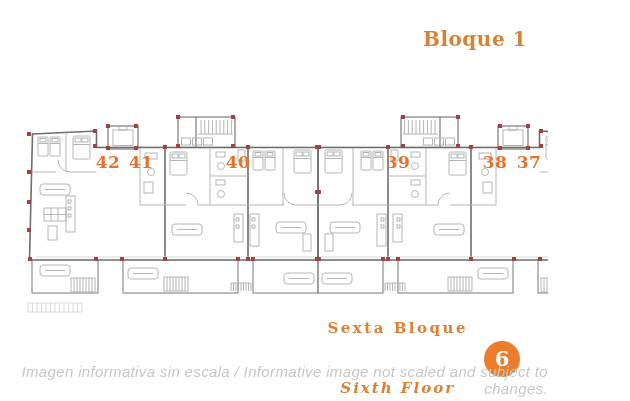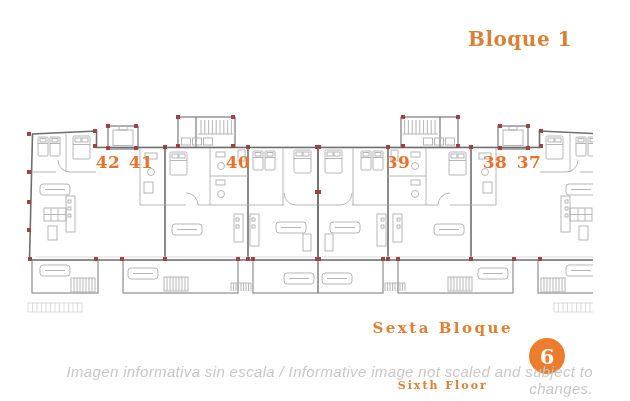--- a/index.html
+++ b/index.html
@@ -1,34 +1,34 @@
 <!DOCTYPE html>
 <html><head>
 <meta charset="utf-8">
 <style>
   html,body{margin:0;padding:0;background:#ffffff;}
   .canvas{position:relative;width:548px;height:401px;background:#ffffff;overflow:hidden;
-          font-family:"DejaVu Serif",serif;padding-left:45px;}
+          font-family:"DejaVu Serif",serif;}
   .block-title{position:absolute;top:27px;right:21px;font-size:20px;font-weight:bold;
                letter-spacing:0.5px;color:#D98136;}
   .plan-svg{position:absolute;left:0;top:0;}
 
   
   .w   {stroke:#6e6e6e;stroke-width:1.6;fill:none;}
   .w2  {stroke:#6e6e6e;stroke-width:1.1;fill:none;}
   .lt  {stroke:#aeaeae;stroke-width:0.9;fill:none;}
   .tr  {stroke:#8a8a8a;stroke-width:1.15;fill:none;}
   .xl  {stroke:#d2d2d2;stroke-width:0.8;fill:none;}
   .cols{fill:#9C4343;stroke:none;}
   .unum{font-family:"DejaVu Serif",serif;font-weight:bold;font-size:17px;fill:#E8722C;letter-spacing:0.5px;}
 
   .floor-label{position:absolute;top:320px;right:28px;display:flex;align-items:center;gap:16px;}
   .floor-text{text-align:center;color:#DF8034;line-height:1.15;}
   .floor-es{font-size:15px;font-weight:bold;letter-spacing:2.5px;}
-  .floor-en{font-size:11px;font-weight:bold;letter-spacing:2px;margin-top:43px;}
+  .floor-en{font-size:15px;font-style:italic;font-weight:bold;letter-spacing:2px;margin-top:43px;}
   .badge{width:36px;height:36px;border-radius:50%;background:#EC7D2C;display:flex;
          align-items:center;justify-content:center;}
   .badge span{color:#ffffff;font-size:21px;font-weight:bold;font-family:"DejaVu Serif",serif;}
 
   .disclaimer{position:absolute;left:0;right:0;bottom:4px;text-align:right;
               font-family:"Liberation Sans",sans-serif;font-style:italic;font-size:15px;
               letter-spacing:0.35px;color:#c7c7c7;}
 </style>
 </head>
 <body>

